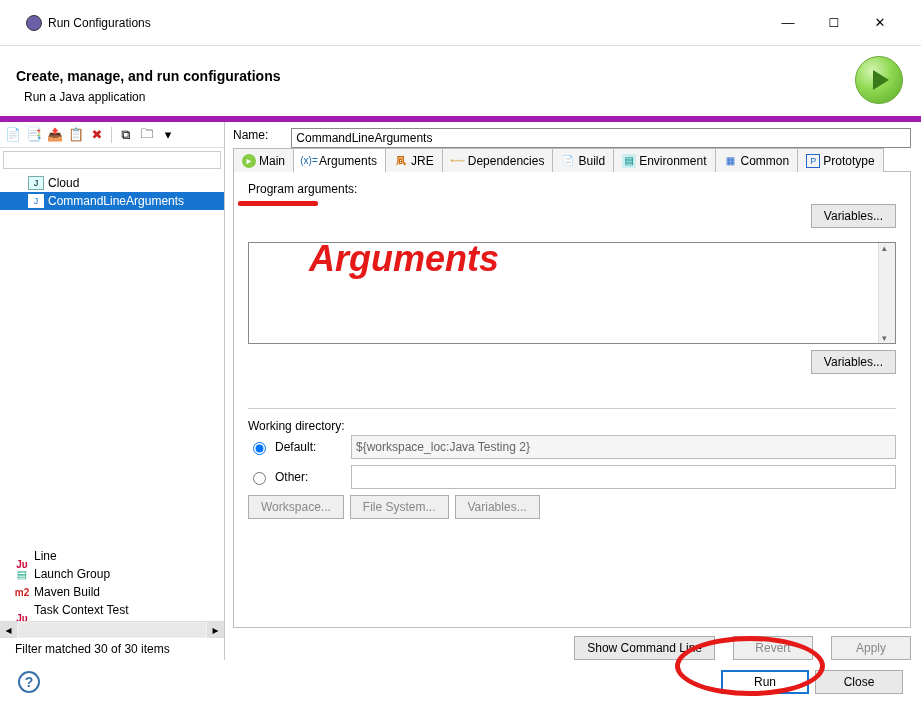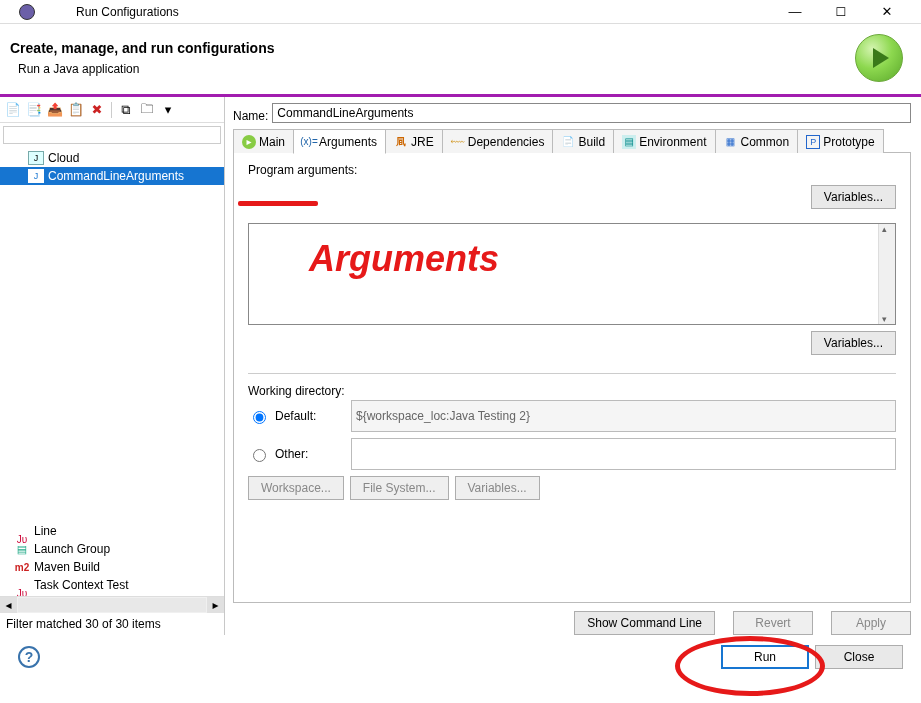--- a/index.html
+++ b/index.html
@@ -1,57 +1,57 @@
 <!DOCTYPE html>
 <html><head>
   <meta charset="utf-8">
   <style>
     * { box-sizing: border-box; font-family: "Segoe UI", Tahoma, sans-serif; font-size: 12px; }
     body { margin: 0; padding: 0; width: 921px; height: 703px; background: #fff; overflow: hidden; }
 
-    .titlebar { display:flex; align-items:center; height:24px; border-bottom:1px solid #ddd; padding:0 11px;gap:35px; }
+    .titlebar { display:flex; align-items:center; height:46px; border-bottom:1px solid #ddd; padding:0 18px; }
     .titlebar .icon { width:16px; height:16px; margin:0 6px 0 8px; border-radius:50%; background:#6b5fa8; border:1px solid #333; }
     .titlebar .title { flex:1; }
     .win-controls { display:flex; }
     .win-controls div { width:46px; height:30px; display:flex; align-items:center; justify-content:center; font-family:Arial; font-size:13px; }
     .win-controls .minimize::after { content:"—"; }
     .win-controls .maximize::after { content:"☐"; font-size:12px; }
     .win-controls .close::after { content:"✕"; font-size:13px; }
 
-    .header { display:flex; align-items:center; padding:10px 18px 12px 10px; border-bottom:3px solid #a21caf; }
+    .header { display:flex; align-items:flex-end; padding:10px 18px 12px 16px; border-bottom:6px solid #a21caf; }
     .header-text h1 { margin:0 0 6px 0; font-size:14px; font-weight:bold; }
     .header-text .sub { margin:0 0 0 8px; }
     .run-icon { margin-left:auto; width:48px; height:48px; border-radius:50%;
       background:radial-gradient(circle at 35% 30%, #d4f4b0 0%, #8dd84f 45%, #5aa82a 100%);
       border:1px solid #6ba83a; display:flex; align-items:center; justify-content:center; }
     .run-icon::after { content:""; border-left:16px solid #3a7a1a; border-top:10px solid transparent; border-bottom:10px solid transparent; margin-left:4px; }
 
     .body { display:flex; height:538px; }
     .left-panel { width:225px; border-right:1px solid #c8c8c8; display:flex; flex-direction:column; }
     .toolbar { height:26px; border-bottom:1px solid #ddd; display:flex; align-items:center; padding:0 4px; gap:3px; }
     .tb-btn { width:18px; height:18px; display:inline-flex; align-items:center; justify-content:center; font-size:13px; }
     .tb-sep { width:1px; height:16px; background:#ccc; margin:0 2px; }
     .filter-box { margin:3px; border:1px solid #ccc; height:18px; padding:0 4px; }
     .tree { flex:1; padding:2px 0; overflow:hidden; }
     .tree-item { display:flex; align-items:center; height:18px; padding-left:28px; gap:4px; }
     .tree-item.selected { background:#1675d1; color:#fff; }
     .tree-icon { width:16px; height:14px; display:inline-flex; align-items:center; justify-content:center; font-size:11px; }
     .j-icon { border:1px solid #7aa; background:#dff; font-size:9px; padding:0 1px; }
     .bottom-types { padding:2px 0; }
     .bottom-types .tree-item { padding-left:14px; }
-    .ju-icon { color:#c03; font-weight:normal; font-size:10px;margin-top:17px; }
+    .ju-icon { color:#c03; font-weight:bold; font-size:10px;margin-top:17px; }
     .lg-icon { color:#2a8; }
     .m2-icon { color:#c22; font-weight:bold; font-size:10px; }
     .scroll-h { height:17px; border-top:1px solid #ddd; background:#f0f0f0; display:flex; }
     .scroll-h .track { flex:1; background:#e8e8e8; margin:1px; }
     .scroll-h .arrow { width:17px; display:flex; align-items:center; justify-content:center; background:#e0e0e0; }
-    .status { padding:4px 6px; border-top:0; }
+    .status { padding:4px 15px; border-top:0; }
 
     .right-panel { flex:1; display:flex; flex-direction:column; padding:6px 10px 0 8px; position:relative; }
-    .name-row { display:flex; align-items:flex-end; gap:4px; margin-bottom:6px; }
+    .name-row { display:flex; align-items:flex-start; gap:23px; }
     .name-row input { flex:1; height:20px; border:1px solid #888; padding:0 4px; }
     .tabs { display:flex; border-bottom:1px solid #bbb; height:24px; position:relative; }
     .tab { display:flex; align-items:center; gap:3px; padding:0 8px; border:1px solid #bbb; border-bottom:none; margin-right:-1px; background:#f4f4f4; height:24px; }
     .tab.active { background:#fff; border-bottom:1px solid #fff; height:25px; z-index:2; }
     .tab-icon { width:14px; height:14px; display:inline-flex; align-items:center; justify-content:center; font-size:10px; }
     .tg { background:#8c4; border-radius:50%; color:#fff; }
     .tx { color:#26a; }
     .tj { color:#c60; font-weight:bold; }
     .td { color:#c80; }
     .ts { color:#36c; }
@@ -64,23 +64,23 @@
     .textarea-wrap { position:relative; border:1px solid #888; width:100%; }
     .textarea { width:100%; height:100%; resize:none; border:none; padding:2px 4px; font-family:inherit; outline:none; }
     .prog-args { height:116px; }
     .vm-args { height:102px; }
     .scroll-v { position:absolute; right:0; top:0; bottom:0; width:17px; background:#f0f0f0; border-left:1px solid #ddd; }
     .scroll-v::before { content:"▴"; position:absolute; top:0; left:3px; color:#666; font-size:9px; }
     .scroll-v::after { content:"▾"; position:absolute; bottom:0; left:3px; color:#666; font-size:9px; }
     .btn-row { display:flex; justify-content:flex-end; margin-bottom:8px; }
     .btn { min-width:80px; height:24px; border:1px solid #adadad; background:#e9e9e9; padding:0 12px; display:inline-flex; align-items:center; justify-content:center; cursor:pointer; }
     .btn.disabled { color:#888; background:#efefef; }
-    .sep-group { border-top:1px solid #ccc; padding-top:10px; margin-top:4px; }
+    .sep-group { border-top:1px solid #ccc; padding-top:10px; margin-top:20px; }
     .radio-row { display:flex; align-items:center; gap:6px; margin-bottom:6px; }
-    .radio-row input[type=text] { flex:1; height:32px; border:1px solid #bbb; padding:0 4px; }
+    .radio-row input[type=text] { flex:1; height:24px; border:1px solid #bbb; padding:0 4px; }
     .radio-row input[type=text][readonly] { background:#f5f5f5; color:#666; }
     .radio-label { width:70px; }
     .wd-btns { display:flex; gap:6px; justify-content:flex-start; margin-top:4px; }
 
     .underline-red { position:absolute; left:238px; top:201px; width:80px; height:5px; background:#e61919; border-radius:2px; z-index:50; }
     .big-red-text { position:absolute; left:309px; top:238px; font-size:36px; font-weight:bold; font-style:italic; color:#e61919; z-index:50; }
     .red-circle { position:absolute; left:675px; top:636px; width:150px; height:60px; border:5px solid #e61919; border-radius:50%; z-index:50; pointer-events:none; }
 
     .action-bar { display:flex; gap:18px; justify-content:flex-end; padding:8px 0 0 0; }
     .footer { display:flex; align-items:center; padding:10px 18px; }

